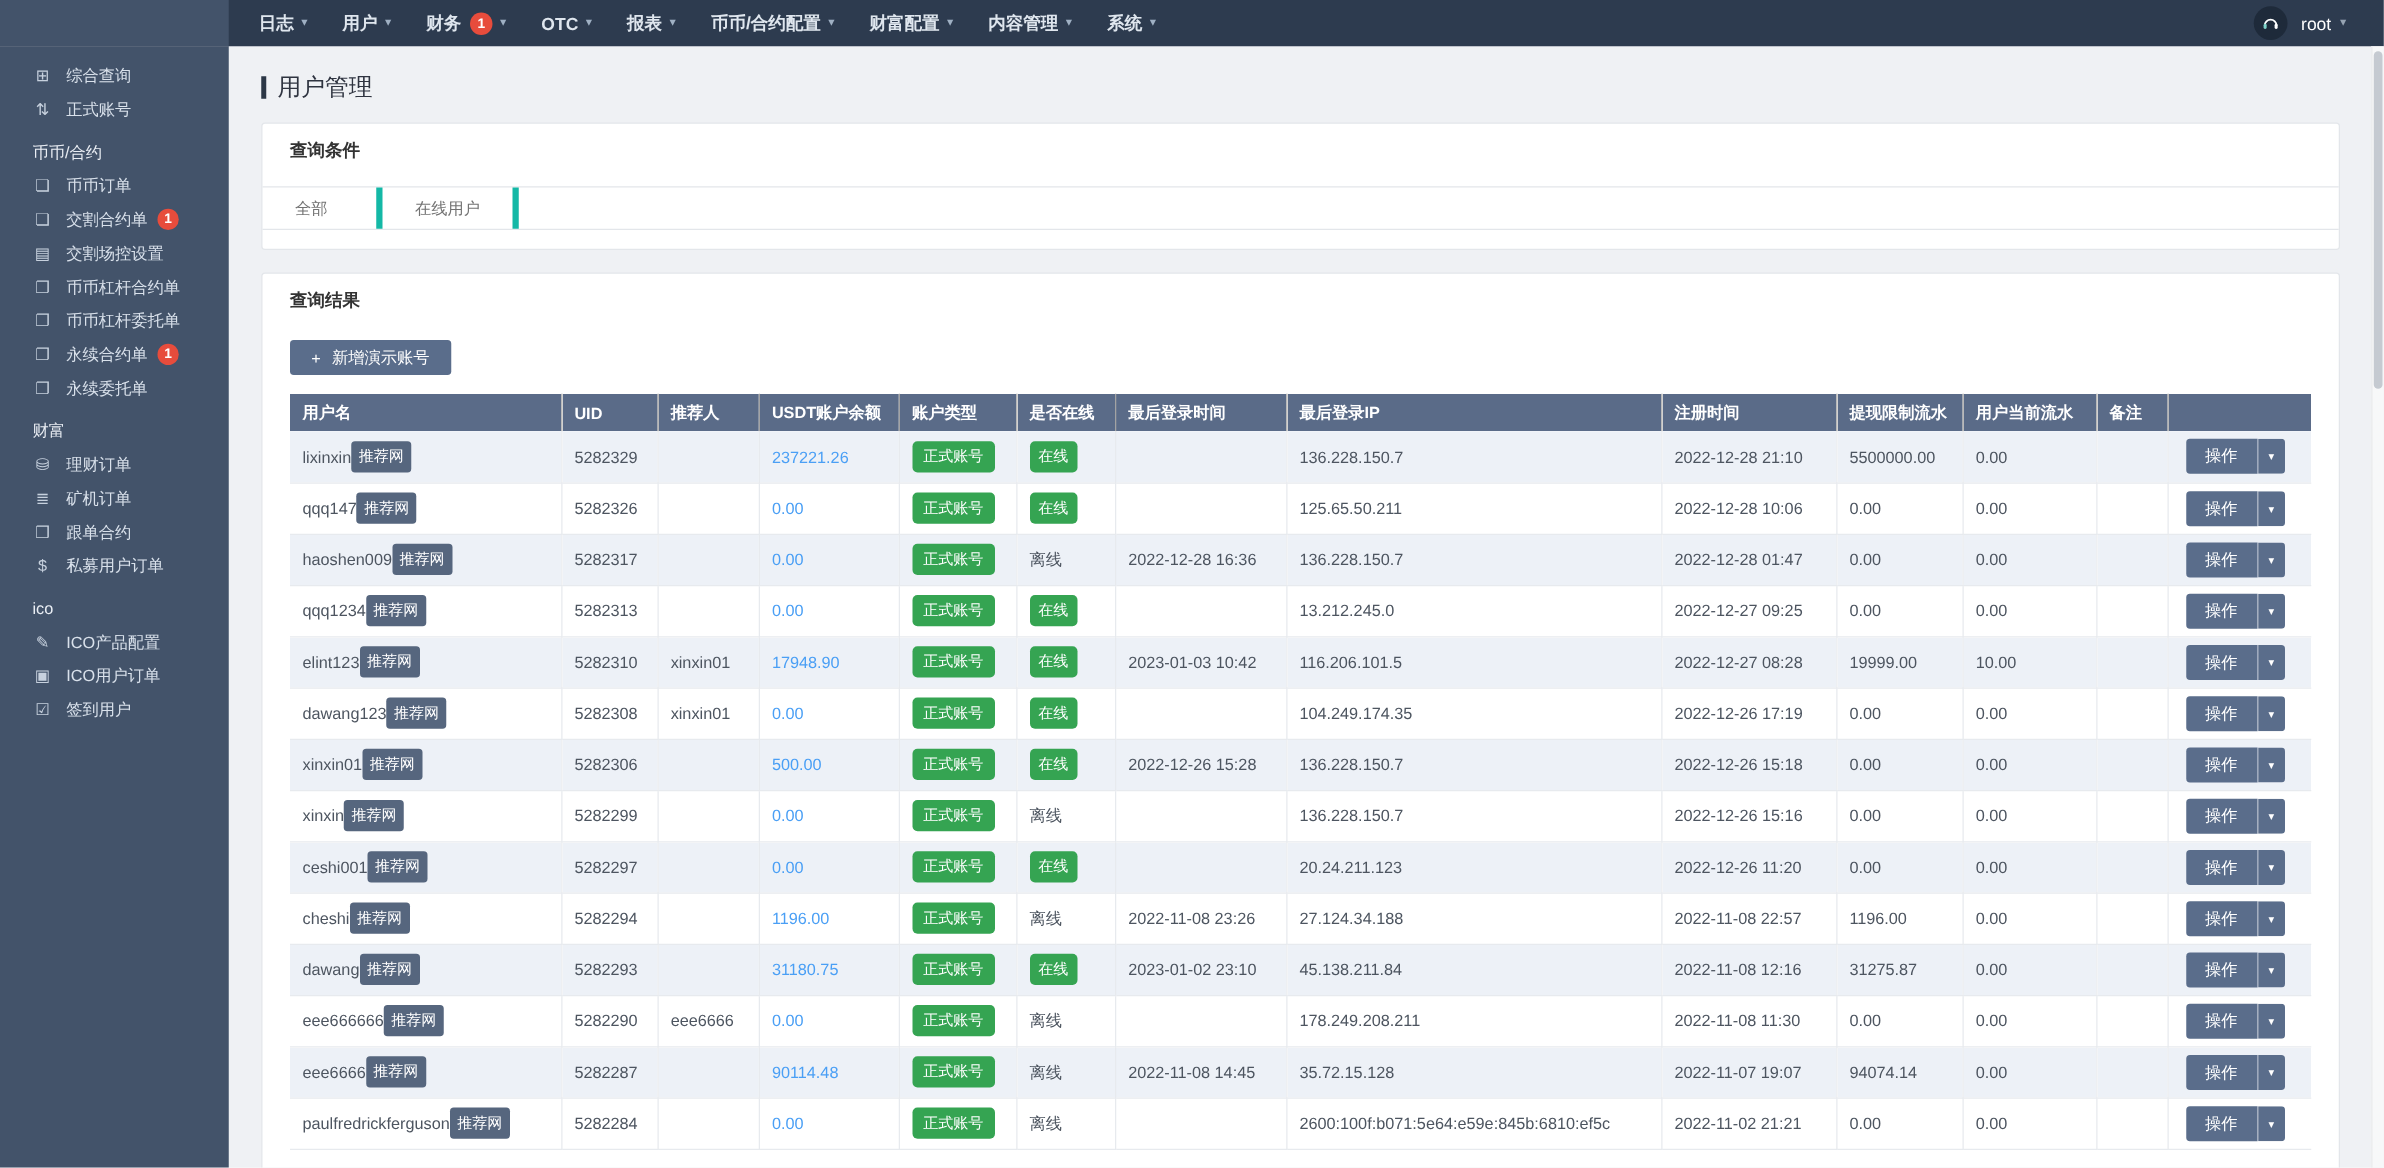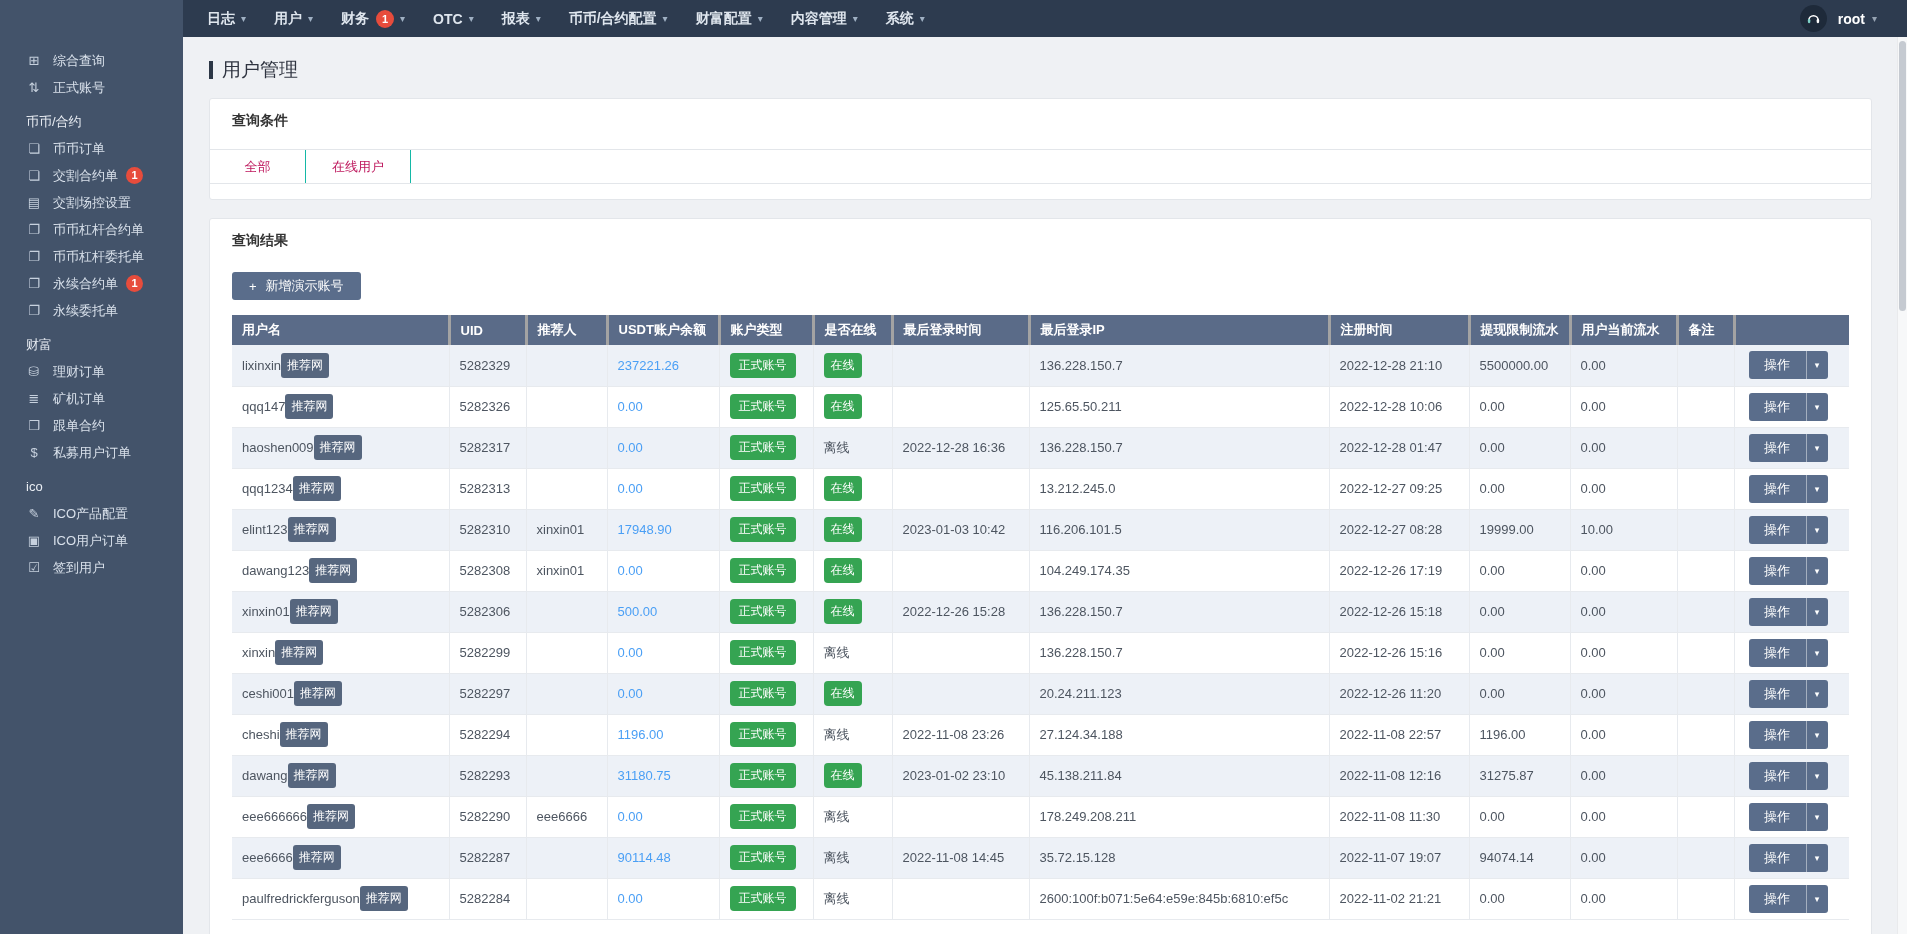--- a/index.html
+++ b/index.html
@@ -11,21 +11,21 @@
 
   
   .topbar{position:absolute;top:0;left:0;width:1907px;height:37px;background:var(--topbar);display:flex;align-items:center;z-index:6}
   .topbar-logo{width:183px;height:37px;background:var(--sidebar);flex:none}
   .topnav{display:flex;align-items:center;height:100%;padding-left:10px}
   .nav-item{display:flex;align-items:center;padding:0 14px;color:#dfe6ee;font-size:14px;font-weight:700;cursor:pointer;height:100%;white-space:nowrap}
   .nav-caret{margin-left:6px;font-size:10px;color:#9fb0c3}
   .nav-badge{margin-left:7px;background:var(--red);color:#fff;width:18px;height:18px;border-radius:50%;font-size:11px;line-height:18px;text-align:center;font-weight:700}
   .topbar-right{margin-left:auto;display:flex;align-items:center;padding-right:30px;gap:11px}
   .avatar{width:27px;height:27px;border-radius:50%;background:#1e2a3a;display:flex;align-items:center;justify-content:center}
-  .user-name{color:#fff;font-weight:700;font-size:14px}
+  .user-name{color:#fff;font-weight:400;font-size:14px}
   .user-caret{color:#96a3b2;font-size:10px;margin-left:-4px}
 
   
   .sidebar{position:absolute;top:37px;left:0;width:183px;height:897px;background:var(--sidebar);padding-top:10px;z-index:5}
   .side-item{display:flex;align-items:center;height:27px;padding-left:25px;color:#d9e1eb;font-size:13px;cursor:pointer;white-space:nowrap}
   .side-icon{width:18px;margin-right:10px;font-size:13px;color:#c7d1de;text-align:center;flex:none}
   .side-section{height:26px;line-height:26px;padding-left:26px;color:#eaeef4;font-size:13px;font-weight:400;margin-top:8px;white-space:nowrap}
   .side-badge{margin-left:8px;min-width:17px;height:17px;border-radius:9px;background:var(--red);color:#fff;font-size:11px;line-height:17px;text-align:center;font-weight:700;padding:0 2px}
 
   
@@ -40,27 +40,27 @@
   .form-row{display:flex;align-items:center;padding:0 36px 0 32px}
   .input{height:34px;border:1px solid #c8ccd2;border-radius:4px;padding:0 10px;font-size:13px;color:#333;outline:none;background:#fff}
   .input::placeholder{color:#9ba1a8}
   .input-username{width:519px}
   .input-ip{width:378px;margin-left:23px}
   .select-wrap{position:relative;margin-left:28px}
   .select-wrap select{width:380px;height:34px;-webkit-appearance:none;appearance:none;padding:0 10px;font-size:13px;color:#333;background:#fff;border:1px solid #c8ccd2;border-radius:4px;outline:none}
   .select-caret{position:absolute;right:12px;top:7px;color:#3c3c3c;font-size:14px;pointer-events:none}
   .btn-search{width:239px;height:34px;margin-left:28px;background:var(--accent);color:#fff;border:none;border-radius:3px;font-size:14px;cursor:pointer}
   .tabs{margin-top:8px;border-top:1px solid #e3e6ea;border-bottom:1px solid #e3e6ea;display:flex}
-  .tab{min-width:96px;text-align:center;height:33px;line-height:33px;font-size:13px;color:#be185d;border-right:1px solid #14b8a6;padding:0 26px;cursor:pointer}
+  .tab{min-width:96px;height:33px;line-height:33px;font-size:13px;color:#737373;border-right:5px solid #14b8a6;padding:0 26px;cursor:pointer}
 
   .panel-result{margin-top:18px;min-height:760px;padding-bottom:20px}
   .btn-add{margin:11px 0 0 22px;display:inline-flex;align-items:center;gap:9px;background:var(--accent);color:#fff;border:none;border-radius:3px;height:28px;padding:0 17px;font-size:13px;cursor:pointer}
 
   table{margin:15px 22px 0;border-collapse:collapse;table-layout:fixed;width:1617px}
-  th{background:var(--table-header-bg);color:#fff;font-size:13px;font-weight:700;text-align:left;height:30px;padding:0 10px;border-right:3px solid #a3a3a3;white-space:nowrap;overflow:hidden}
+  th{background:var(--table-header-bg);color:#fff;font-size:13px;font-weight:700;text-align:left;height:30px;padding:0 10px;border-right:1px solid #a3a3a3;white-space:nowrap;overflow:hidden}
   th:last-child{border-right:none}
   td{height:41px;padding:0 10px;font-size:13px;color:#4d5560;border-bottom:1px solid var(--border);border-right:1px solid var(--border);background:#fff;overflow:hidden;white-space:nowrap}
   td:last-child{border-right:none}
   tr.odd td{background:var(--stripe)}
   .cell-user{display:flex;justify-content:flex-start;align-items:center}
   .badge-dark{background:#56667e;color:#fff;font-size:12px;padding:4px 6px;border-radius:3px;flex:none}
   .link-blue{color:var(--link);cursor:pointer}
   .badge-green{display:inline-block;background:var(--green);color:#fff;font-size:12px;padding:4px 9px;border-radius:4px}
   .badge-online{padding:4px 7px}
   .split{display:inline-flex;margin-left:4px}

